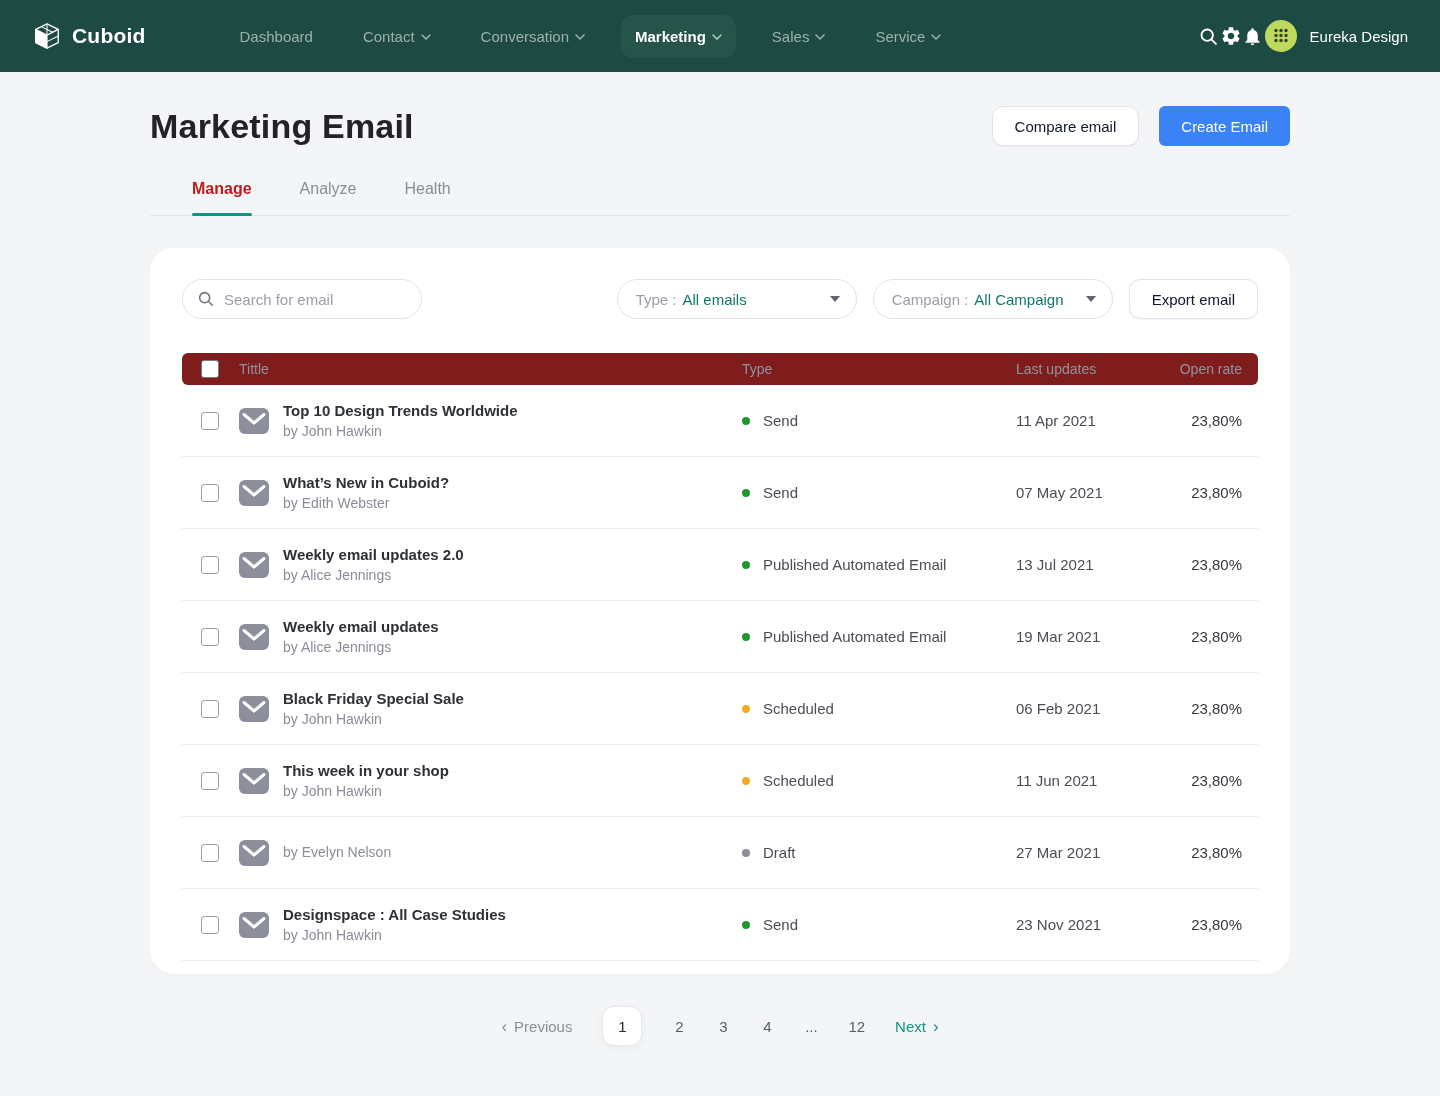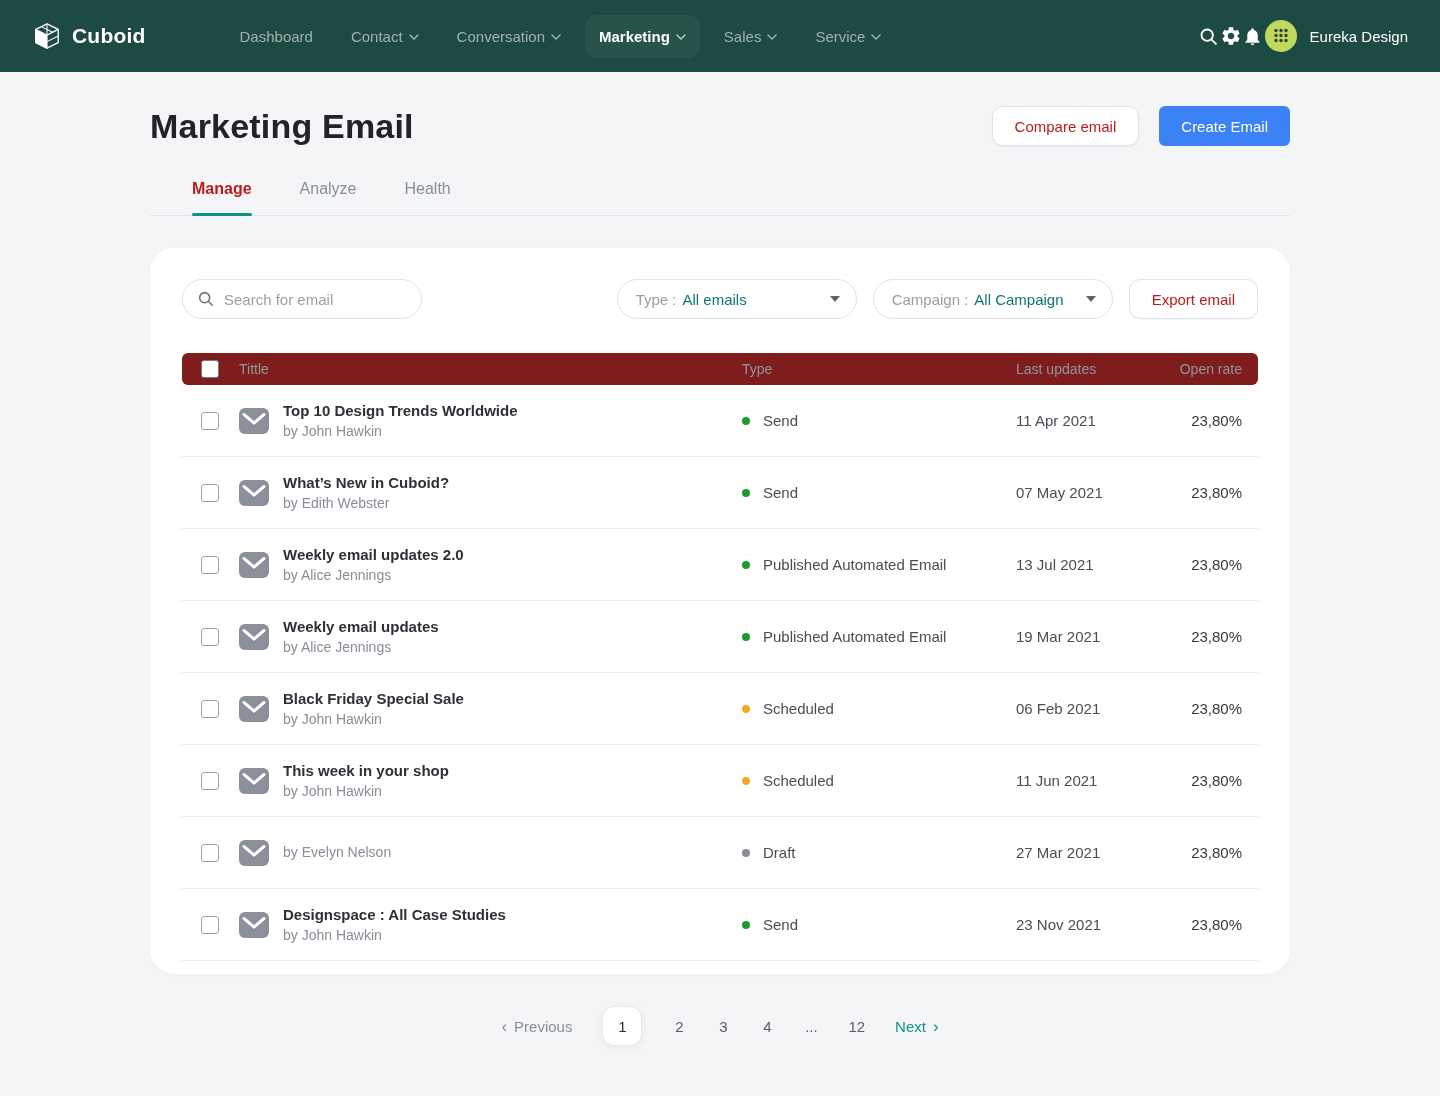--- a/index.html
+++ b/index.html
@@ -8,40 +8,40 @@
     font-family:"Liberation Sans","DejaVu Sans",sans-serif;
     background:#F4F5F6; color:#2B2C33; overflow:hidden;
   }
   
   .navbar {
     height:72px; background:#1D4A42; display:flex; align-items:center;
     padding:0 32px; color:#fff;
   }
   .brand { display:flex; align-items:center; gap:10px; margin-right:80px; }
   .brand-name { font-size:21px; font-weight:700; letter-spacing:.2px; color:#fff; }
-  .nav-items { display:flex; align-items:flex-end; gap:10px; }
+  .nav-items { display:flex; align-items:flex-end; gap:22px; }
   .nav-item {
     display:flex; align-items:center; gap:6px; color:#9DB2AC; font-size:15px;
     padding:13px 14px; border-radius:12px; cursor:pointer; white-space:nowrap;
   }
   .nav-item.active { background:#27544A; color:#fff; font-weight:600; }
   .nav-item .chev { display:flex; margin-top:2px; }
   .nav-right { margin-left:auto; display:flex; align-items:center; }
   .nav-icon { width:22px; height:22px; display:flex; align-items:center; justify-content:center; cursor:pointer; }
   .user { display:flex; align-items:center; gap:12px; cursor:pointer; }
   .user-name { font-size:15px; color:#fff; }
   
   .page { padding:34px 150px 0 150px; }
   .page-head { display:flex; align-items:center; justify-content:space-between; }
   .page-title { font-size:34px; font-weight:600; color:#222228; letter-spacing:.2px; }
   .head-actions { display:flex; gap:20px; }
   .btn { height:40px; border-radius:11px; font-size:15px; font-weight:500;
          display:inline-flex; align-items:center; padding:0 22px; cursor:pointer;
          font-family:inherit; border:none; }
-  .btn-outline { background:#fff; border:1px solid #E2E3E8; color:#b91c1c; box-shadow:0 1px 2px rgba(20,20,40,.04); }
+  .btn-outline { background:#fff; border:1px solid #E2E3E8; color:#0f172a; box-shadow:0 1px 2px rgba(20,20,40,.04); }
   .btn-primary { background:#3b82f6; color:#fff;border-radius:6px; }
   
   .tabs { display:flex; gap:48px; margin-top:34px; border-bottom:1px solid #E4E5E8; }
   .tab { font-size:16px; color:#8A8D98; padding-bottom:17px; cursor:pointer; position:relative; }
   .tab.active { color:#b91c1c; font-weight:600;margin-left:42px; }
   .tab.active::after { content:""; position:absolute; left:0; right:0; bottom:-1px; height:3px; background:#0E9384; border-radius:2px; }
   
   .card { background:#fff; border-radius:24px; margin-top:32px; padding:31px 32px 12px 32px; min-height:726px;
           box-shadow:0 1px 3px rgba(25,30,40,.03); }
   .filter-row { display:flex; align-items:center; }

